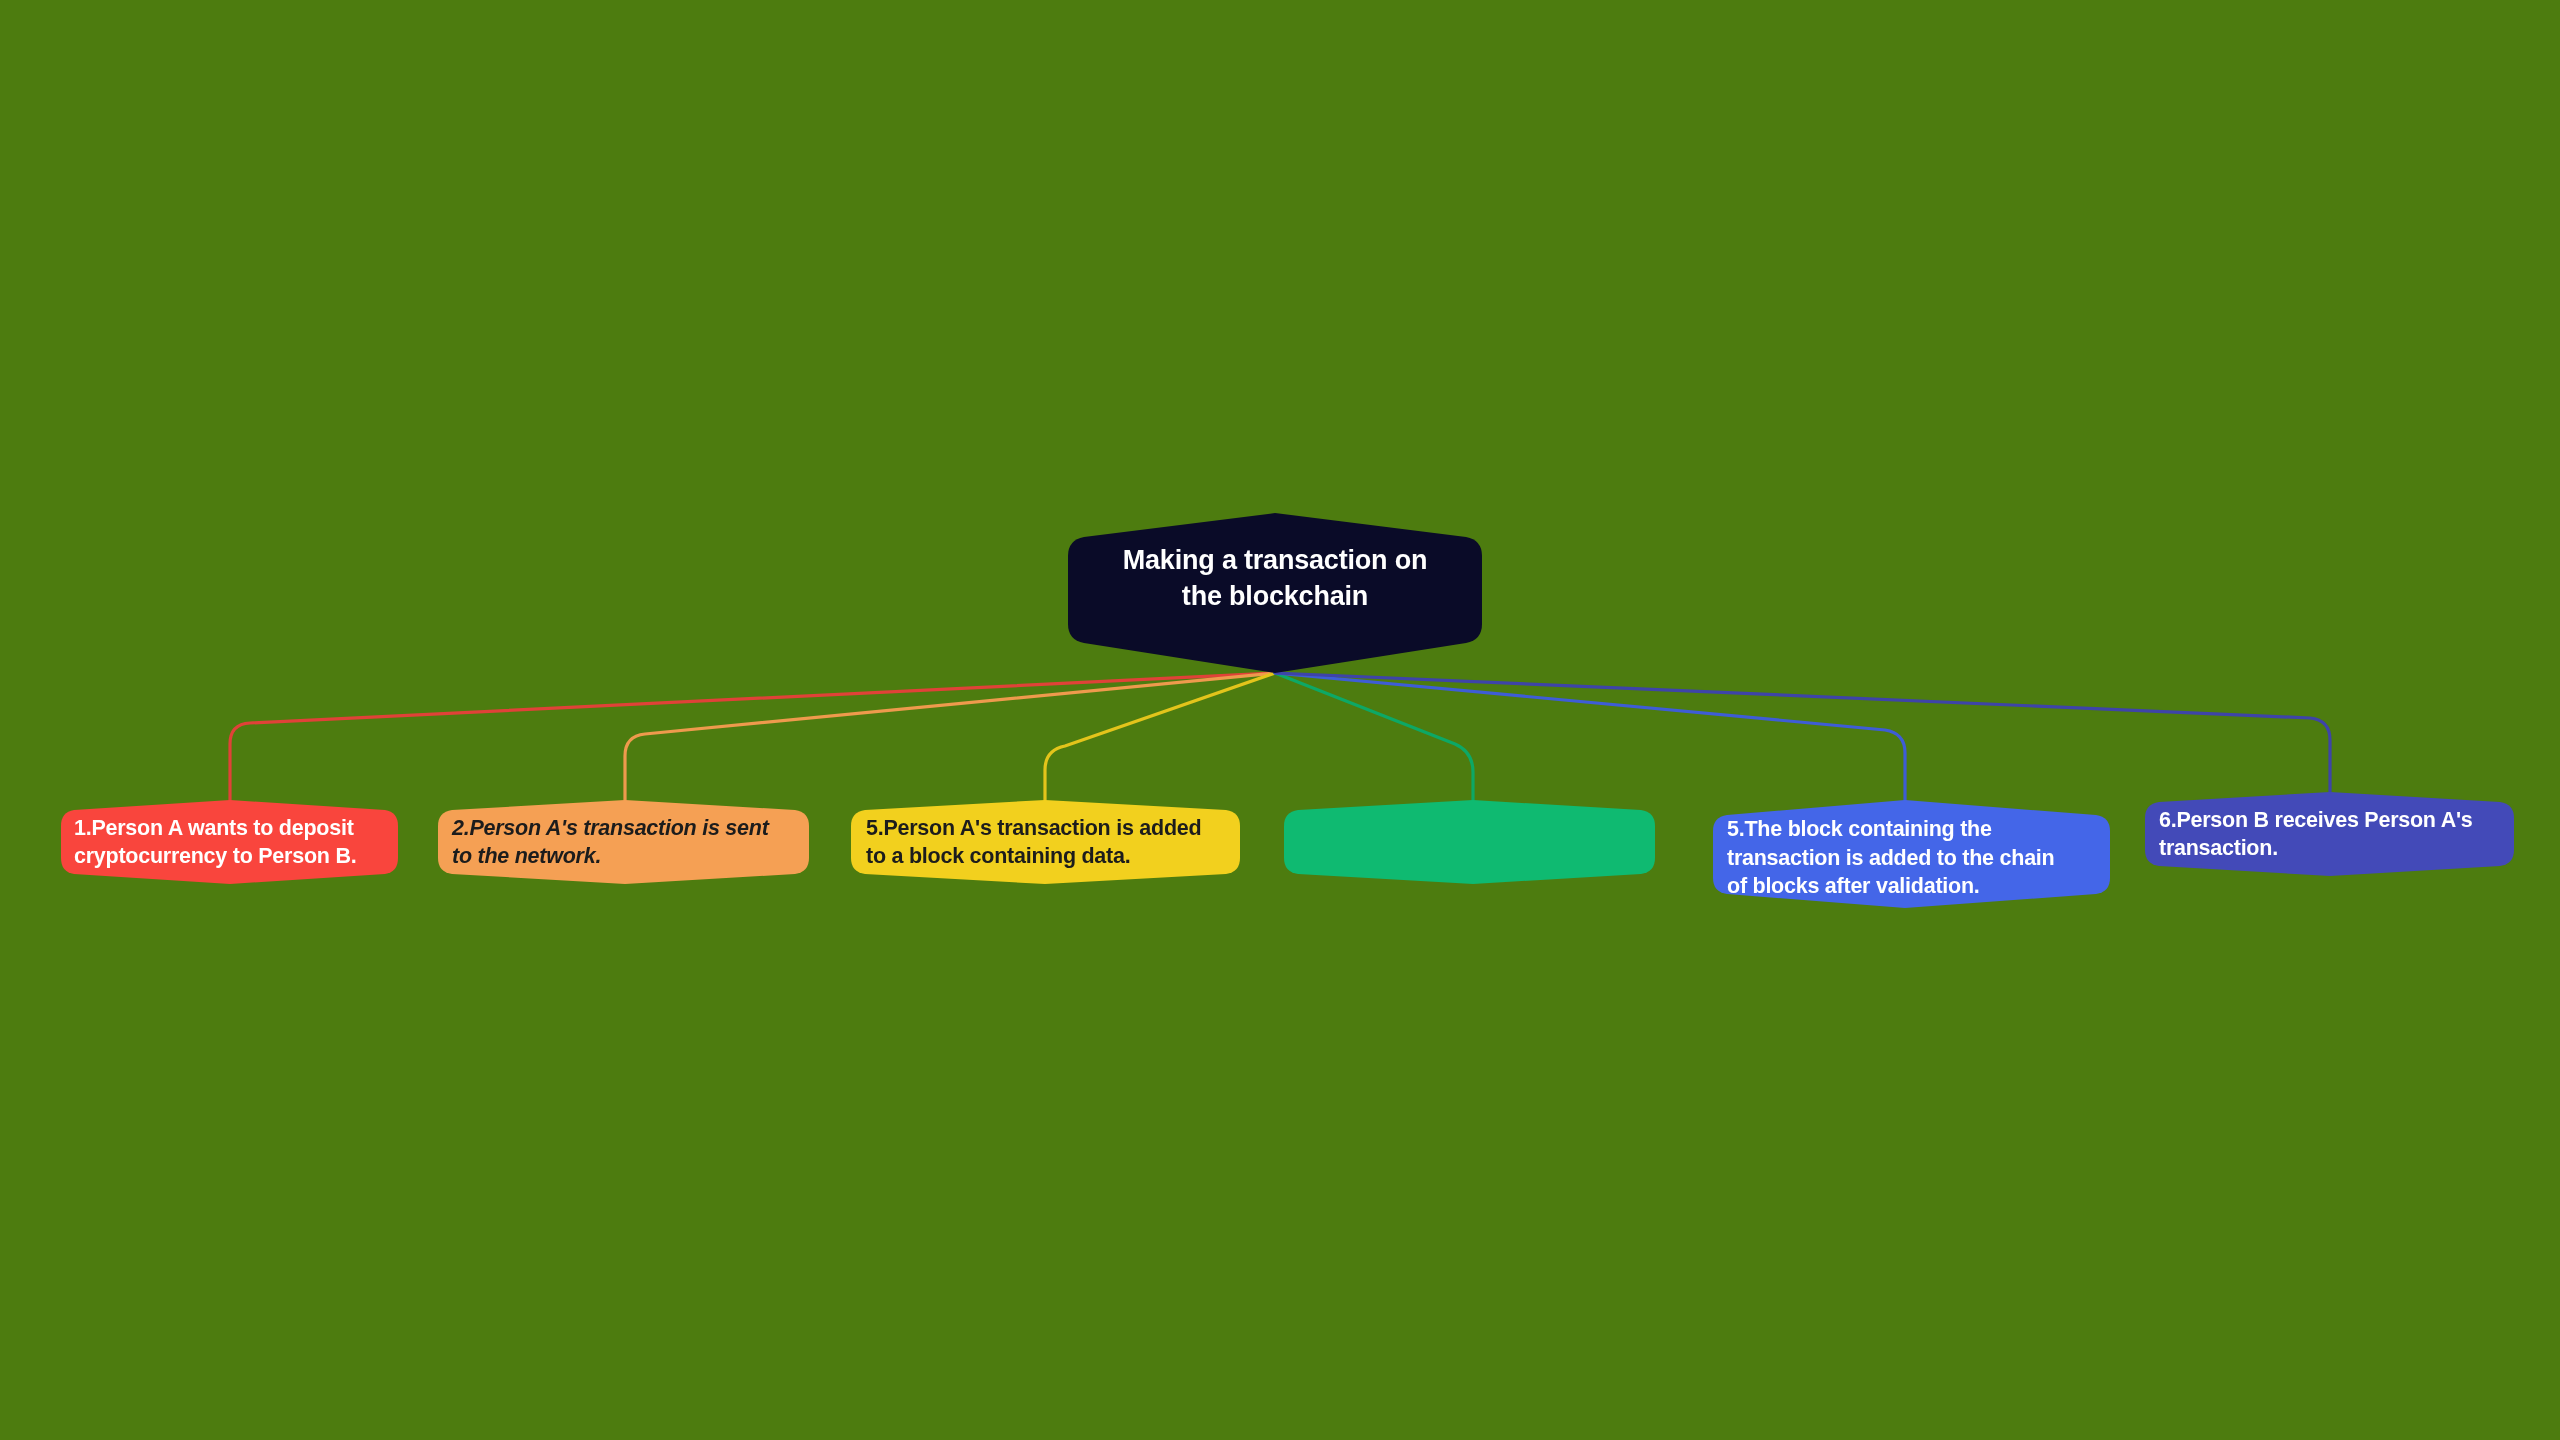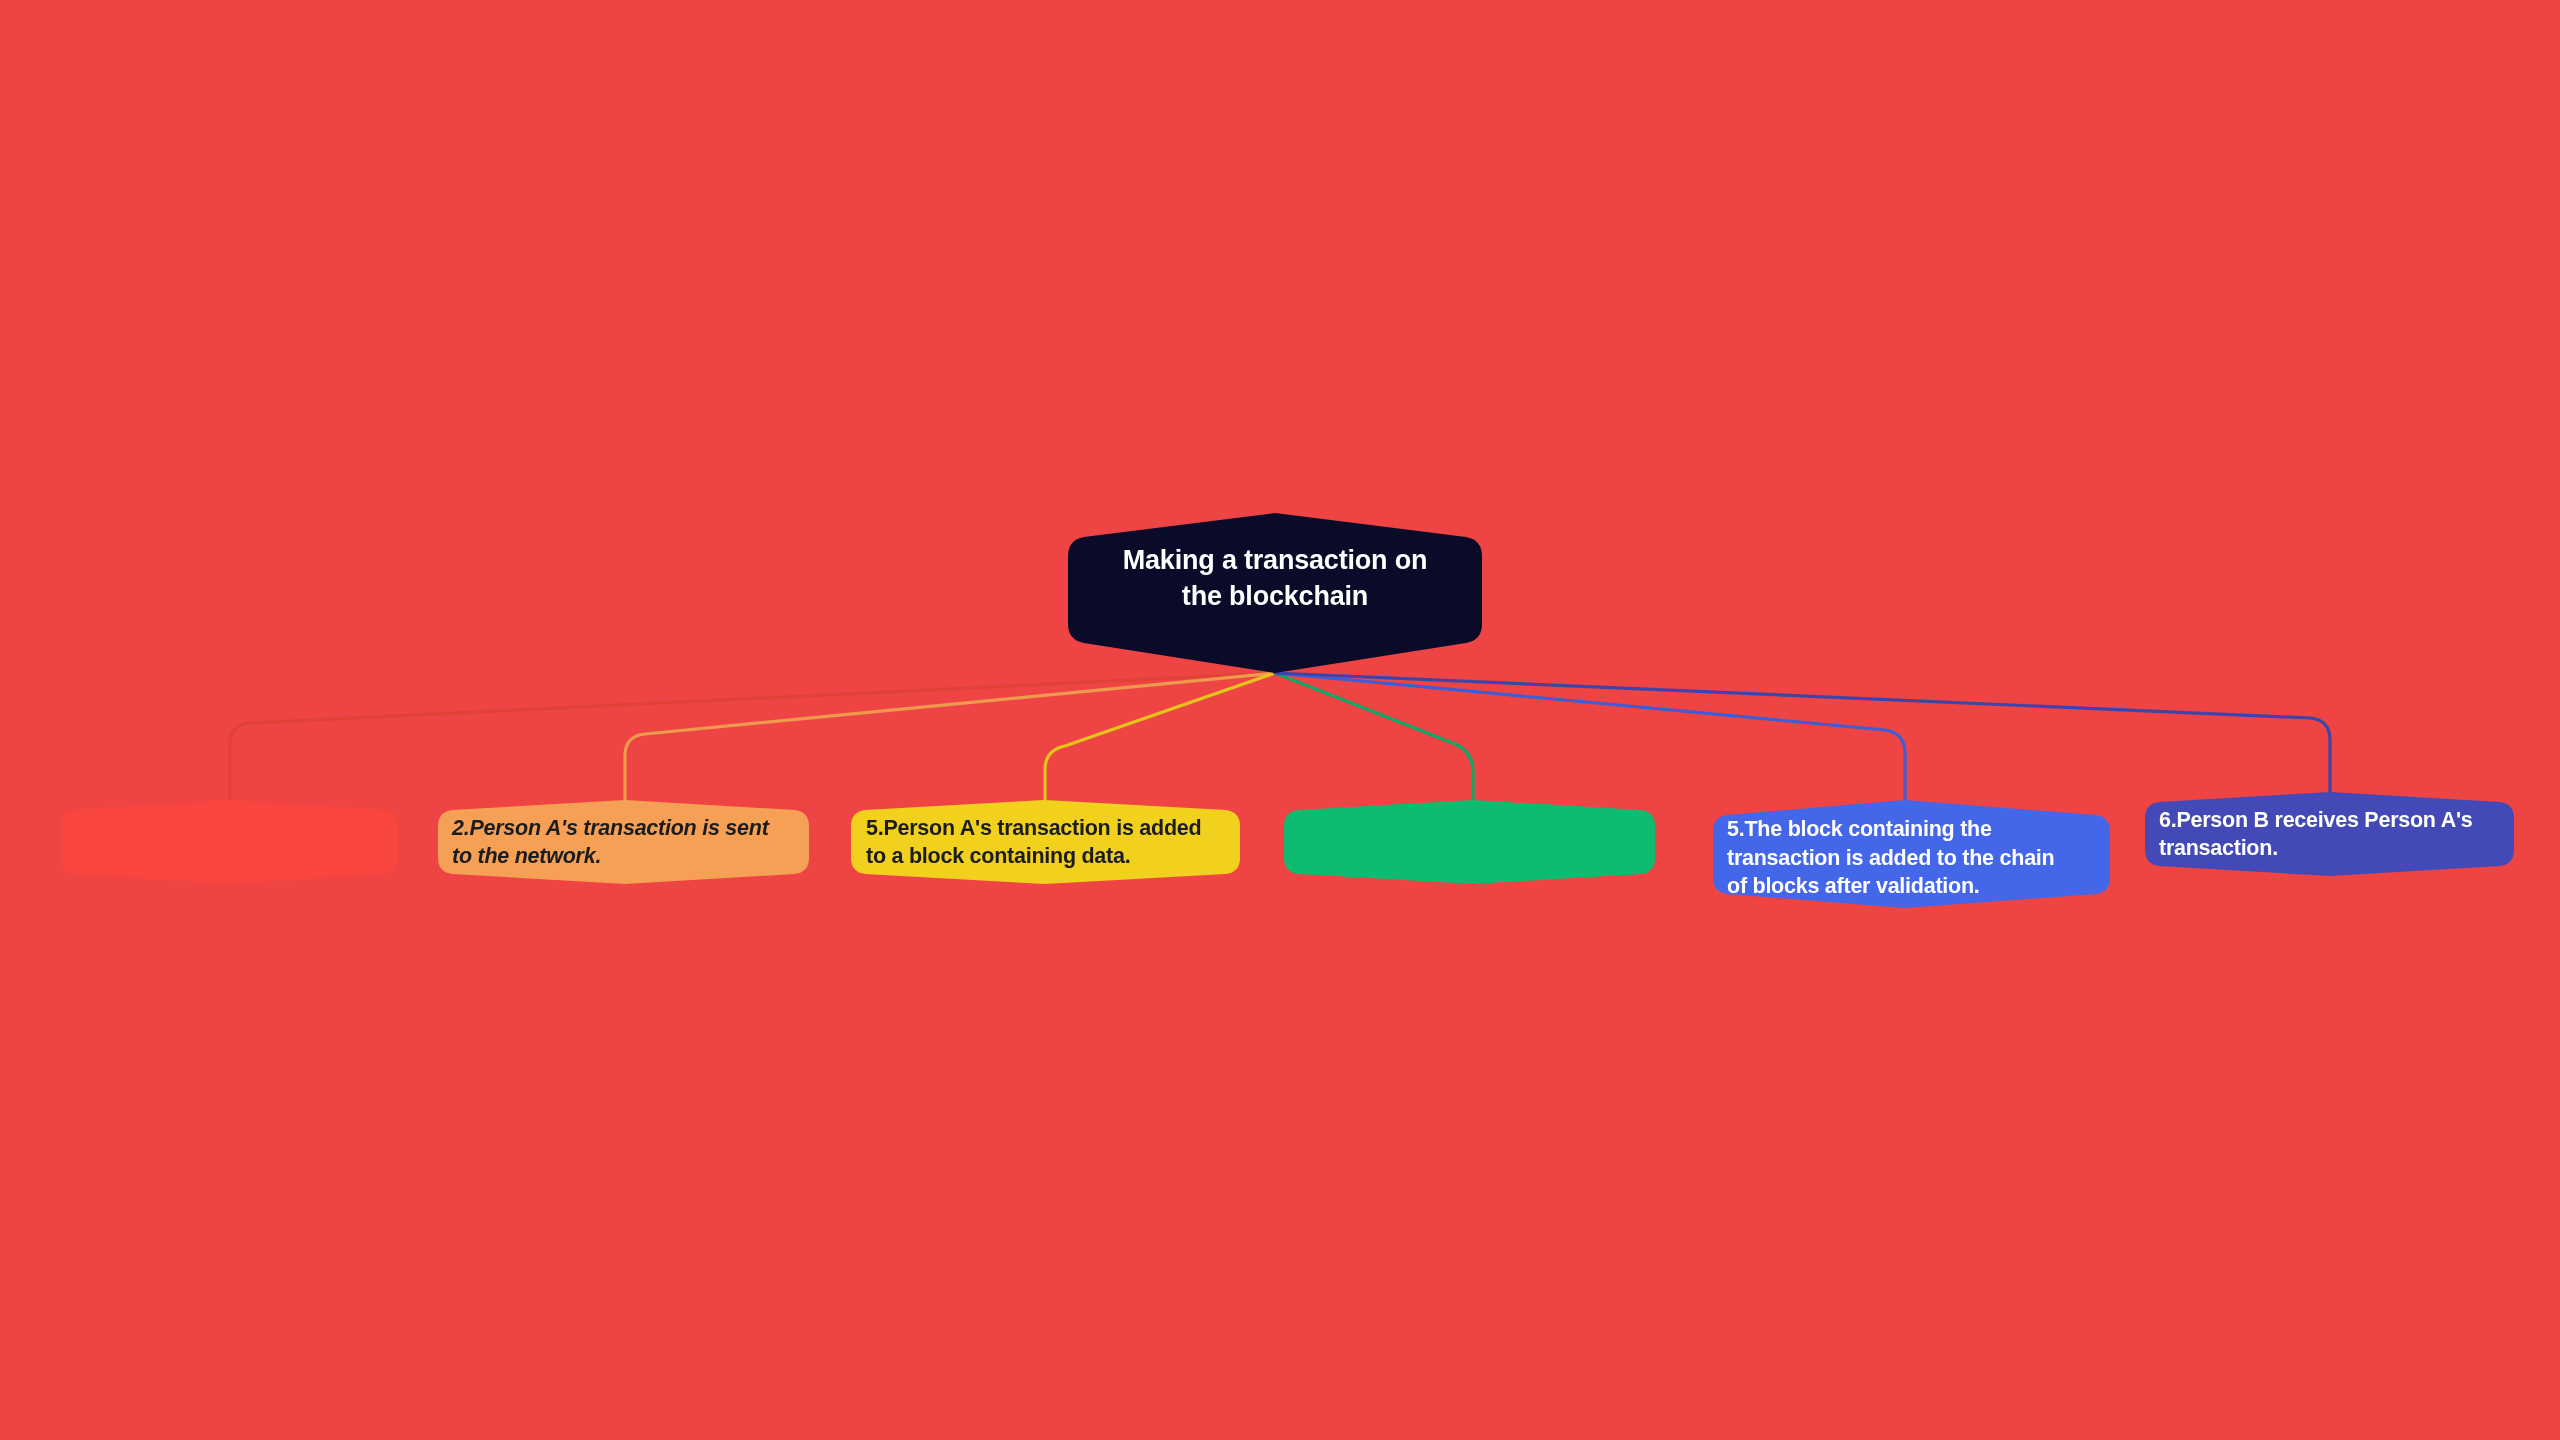--- a/index.html
+++ b/index.html
@@ -45,21 +45,21 @@
   .child-label {
     text-align: left;
     font-size: 21.5px;
     line-height: 1.32;
     letter-spacing: -0.25px;
   }
 </style>
 </head>
 <body>
 
-<div id="mindmap-root" style="background: #ef4444;">
+<div id="mindmap-root" style="background: #4d7c0f;">
 
   <svg id="mindmap-svg" viewBox="0 0 2560 1440" xmlns="http://www.w3.org/2000/svg">
 
     <g fill="none" stroke-linecap="round" stroke-linejoin="round">
       <path d="M 1275 673 L 250 723 Q 230 724 230 744 L 230 800" stroke="#E04238" stroke-width="3.2"></path>
       <path d="M 1275 673 L 645 734 Q 625 736 625 756 L 625 800" stroke="#EE9A4D" stroke-width="3.2"></path>
       <path d="M 1275 673 L 1065 746 Q 1045 750 1045 770 L 1045 800" stroke="#E3C41B" stroke-width="3.2"></path>
       <path d="M 1275 673 L 1455 744 Q 1473 752 1473 772 L 1473 800" stroke="#0DA866" stroke-width="3.2"></path>
       <path d="M 1275 673 L 1885 730 Q 1905 733 1905 753 L 1905 800" stroke="#3E5DD6" stroke-width="3.2"></path>
       <path d="M 1275 673 L 2310 718 Q 2330 720 2330 740 L 2330 792" stroke="#3E44A8" stroke-width="3.2"></path>
@@ -145,20 +145,22 @@
                Q 2145 864 2145 850
                L 2145 818
                Q 2145 804 2159 802
                Z" fill="#434AB8"></path>
     </g>
   </svg>
 
   <div class="node-label root-label" style="left: 1068px; top: 533px; width: 414px; height: 90px; display: flex; align-items: center; justify-content: center; color: rgb(255, 255, 255);">Making a transaction on
 the blockchain</div>
 
+  <div class="node-label child-label" style="left: 74px; top: 806px; width: 320px; height: 72px; display: flex; align-items: center; color: rgb(255, 255, 255);">1.Person A wants to deposit
+cryptocurrency to Person B.</div>
 
   <div class="node-label child-label" style="left: 452px; top: 806px; width: 352px; height: 72px; display: flex; align-items: center; color: rgb(28, 28, 28); font-style: italic;">2.Person A's transaction is sent
 to the network.</div>
 
   <div class="node-label child-label" style="left: 866px; top: 806px; width: 368px; height: 72px; display: flex; align-items: center; color: rgb(28, 28, 28);">5.Person A's transaction is added
 to a block containing data.</div>
 
 
   <div class="node-label child-label" style="left: 1727px; top: 810px; width: 378px; height: 96px; display: flex; align-items: center; color: rgb(255, 255, 255);">5.The block containing the
 transaction is added to the chain

